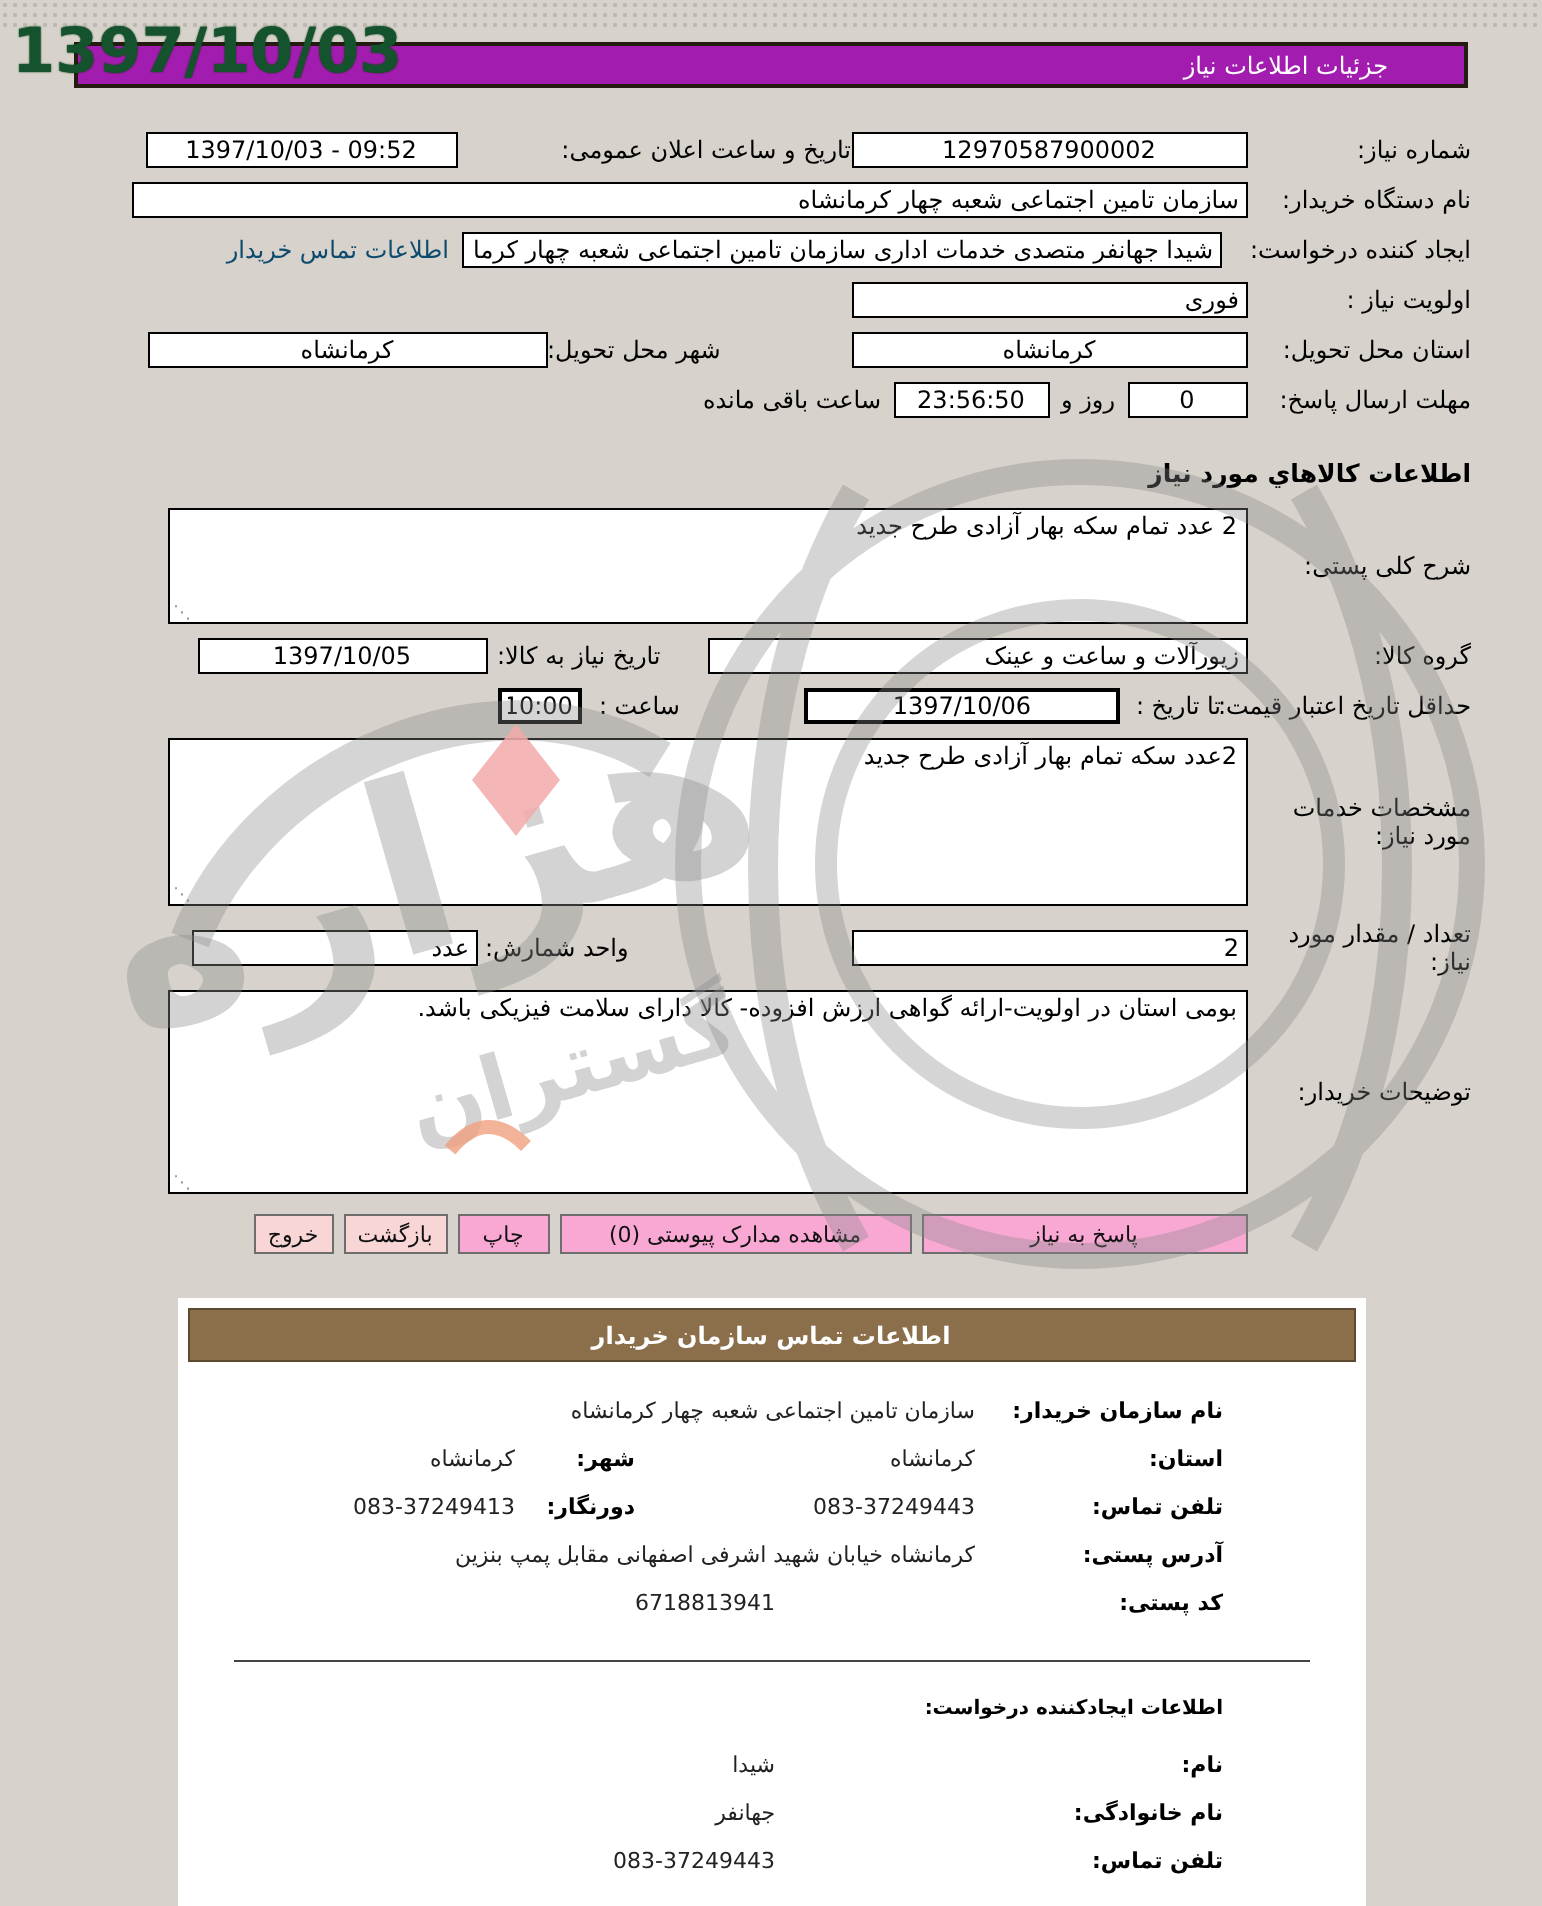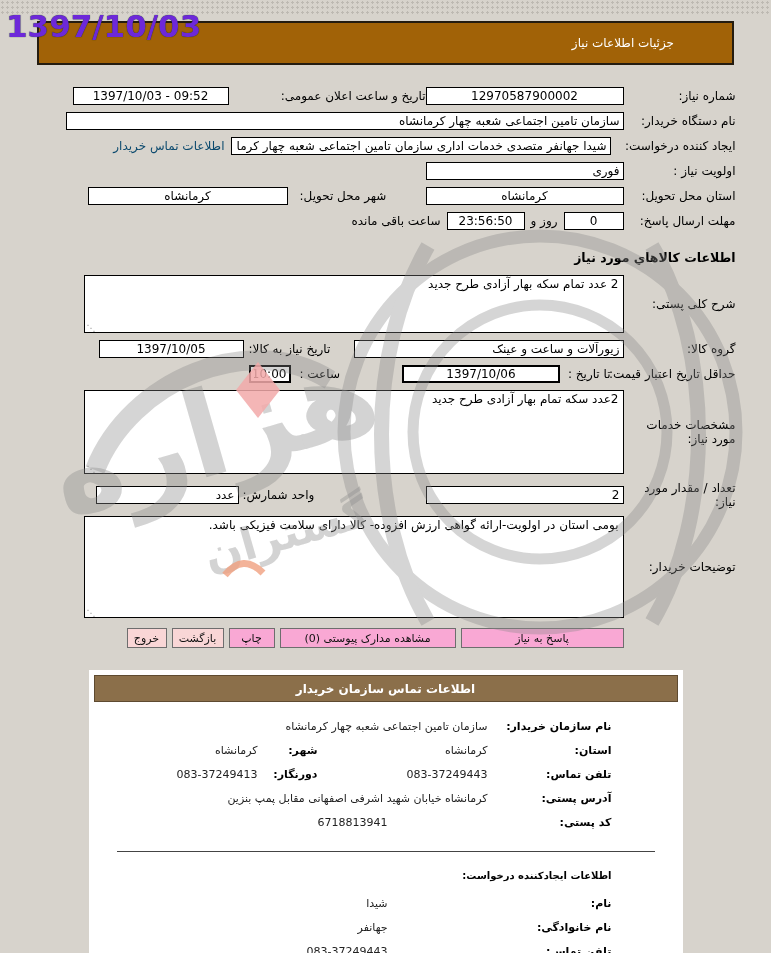--- a/index.html
+++ b/index.html
@@ -2,25 +2,25 @@
 <html lang="fa" dir="rtl"><head>
 <meta charset="utf-8">
 <style>
   html,body{margin:0;padding:0;}
   body{width:771px;height:953px;font-family:"DejaVu Sans",sans-serif;}
   .page{position:relative;width:771px;height:953px;background:#d7d3cc;overflow:hidden;direction:rtl;}
   .dots{position:absolute;top:0;left:0;right:0;height:14px;
         background-image:radial-gradient(#bab6af 1px,rgba(0,0,0,0) 1.2px);
         background-size:5px 5px;opacity:.9;}
   
-  .titlebar{position:relative;width:697px;height:44px;margin:21px auto 0;background:#a16207;
+  .titlebar{position:relative;width:697px;height:23px;margin:21px auto 0;background:#a21caf;
             border:2px solid #241c10;box-sizing:border-box;color:#fff;font-size:12px;
-            display:flex;align-items:center;padding:0 58px;}
+            display:flex;align-items:center;padding:0 38px;}
   .date-overlay{position:absolute;top:8px;left:6px;font-size:31px;font-weight:bold;
-                color:#6d28d9;direction:ltr;text-shadow:0 0 1px #063906;z-index:60;white-space:nowrap;}
+                color:#14532d;direction:ltr;text-shadow:0 0 1px #063906;z-index:60;white-space:nowrap;}
   
   .form{width:700px;margin:22px auto 0;font-size:12px;color:#000;}
   .row{display:flex;align-items:center;margin-bottom:7px;}
   .lbl{flex:none;width:112px;}
   .inp{border:1px solid #000;background:#fff;height:18px;font:12px "DejaVu Sans",sans-serif;
        padding:0 3px;box-sizing:border-box;direction:rtl;}
   .c{text-align:center;}
   .ltr{direction:ltr;}
   .thick{border-width:2px;}
   .link{color:#0c4a6e;margin-right:6px;cursor:pointer;white-space:nowrap;}
@@ -83,21 +83,21 @@
     </div>
 
     <div class="row">
       <span class="lbl">اولویت نیاز :</span>
       <input class="inp" style="width: 198px;" readonly="" value="فوری">
     </div>
 
     <div class="row">
       <span class="lbl">استان محل تحویل:</span>
       <input class="inp c" style="width: 198px;" readonly="" value="کرمانشاه">
-      <span class="mid" style="width:138px;text-align:left;flex:none;padding-left:12px;box-sizing:border-box">شهر محل تحویل:</span>
+      <span class="mid" style="width:152px;text-align:left;flex:none;padding-left:0;box-sizing:border-box">شهر محل تحویل:</span>
       <input class="inp c" style="width: 200px;" readonly="" value="کرمانشاه">
     </div>
 
     <div class="row">
       <span class="lbl">مهلت ارسال پاسخ:</span>
       <input class="inp c" style="width: 60px;" readonly="" value="0">
       <span class="mid" style="margin:0 6px">روز و</span>
       <input class="inp c ltr" style="width: 78px;" readonly="" value="23:56:50">
       <span class="mid" style="margin-right:6px">ساعت باقی مانده</span>
     </div>

